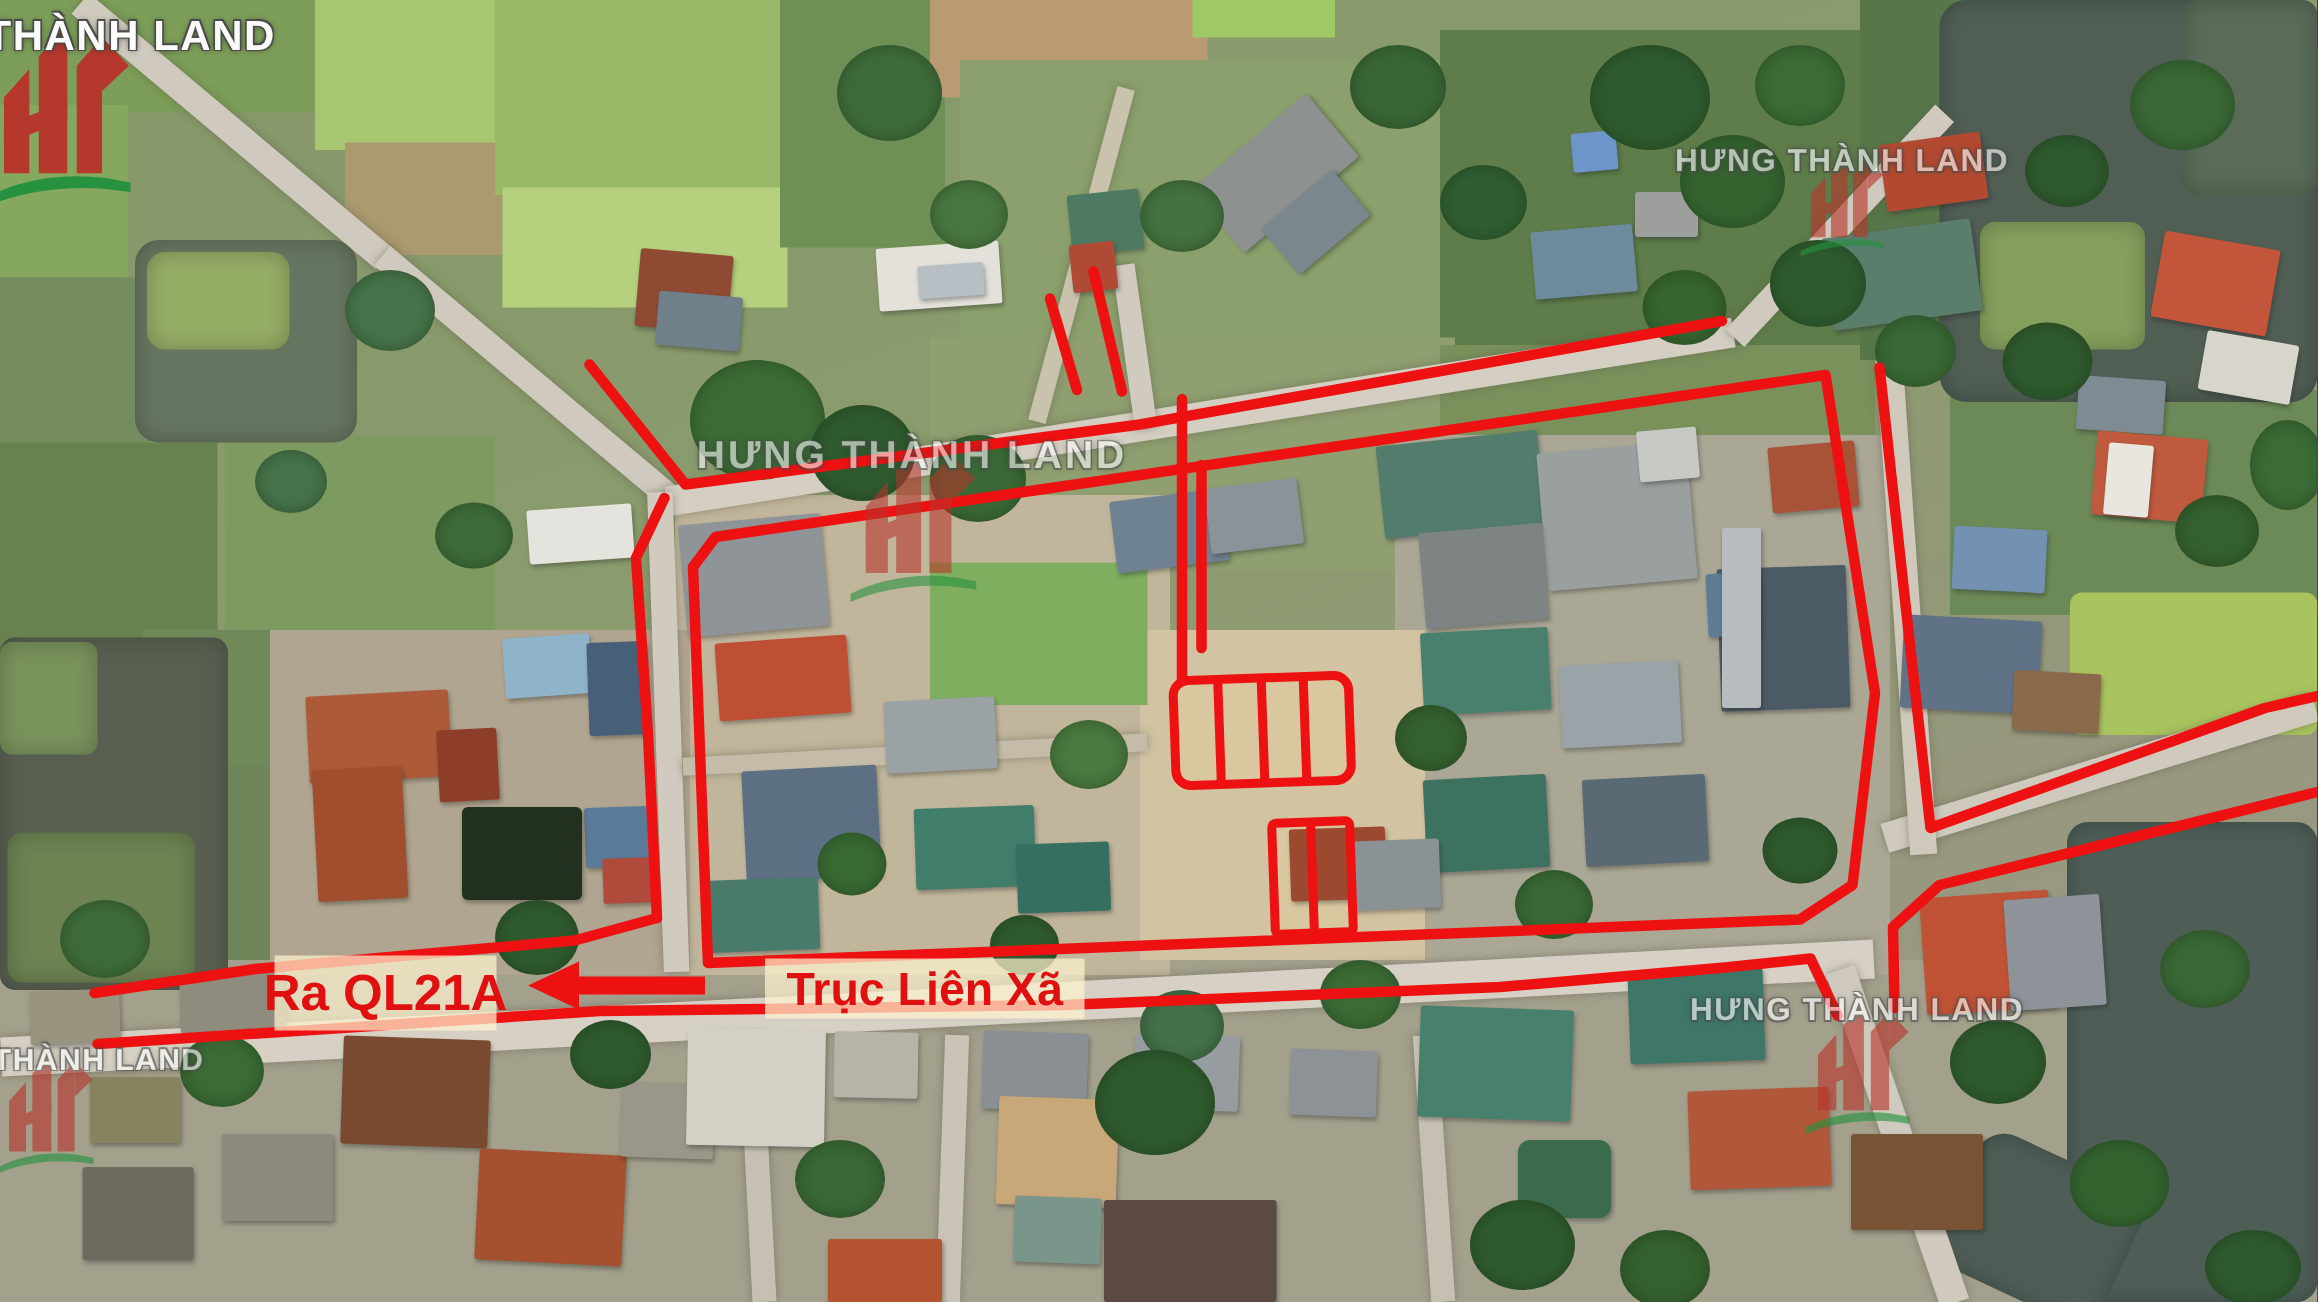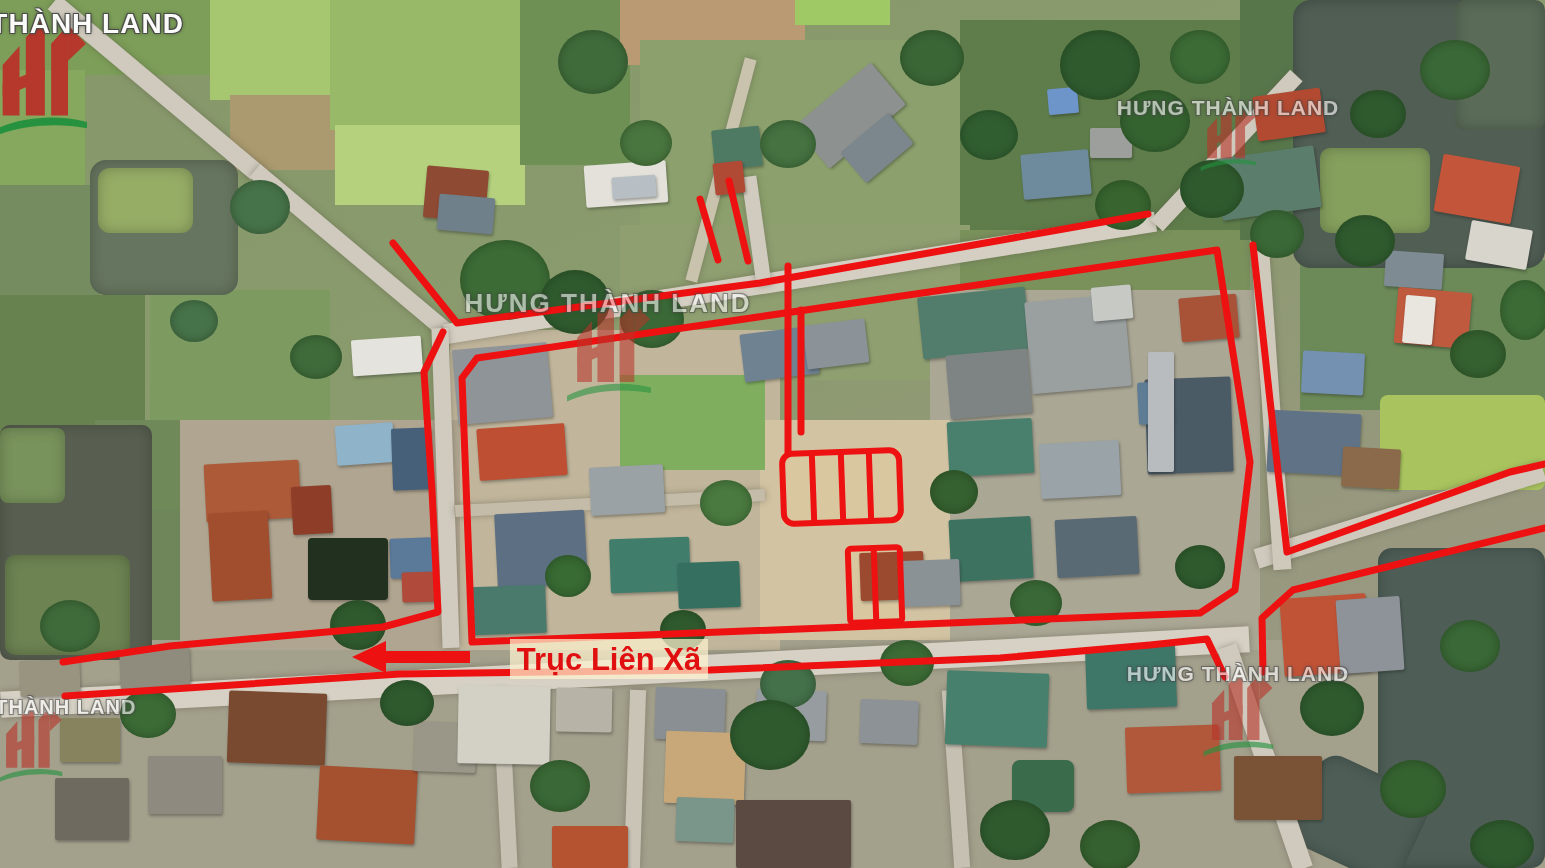--- a/index.html
+++ b/index.html
@@ -14,21 +14,21 @@
   .water{box-shadow:0 0 14px rgba(0,0,0,.25) inset;}
   .road{box-shadow:0 0 6px rgba(90,85,70,.5);}
   .roof{box-shadow:1px 2px 3px rgba(30,30,30,.35);}
   #annot{left:0;top:0;width:1545px;height:868px;z-index:40;}
   .maplabel{
     z-index:50;display:flex;align-items:center;justify-content:center;
     background:var(--labelbg);color:var(--labeltx);
     font-weight:bold;white-space:nowrap;line-height:1;
   }
   #lbl-raql{left:183px;top:637px;width:148px;height:50px;font-size:34px;}
-  #lbl-truc{left:510px;top:639px;width:198px;height:40px;font-size:31px;}
+  #lbl-truc{left:510px;top:639px;width:213px;height:40px;font-size:31px;}
   .wm{z-index:60;display:flex;flex-direction:column;align-items:center;position:absolute;}
   .wm .wtext{
     position:static;font-weight:bold;color:#fff;white-space:nowrap;letter-spacing:1px;
     text-shadow:1px 1px 0 #4a4a4a,-1px -1px 0 #4a4a4a,1px -1px 0 #4a4a4a,-1px 1px 0 #4a4a4a,0 0 4px rgba(40,40,40,.8);
   }
   .wm svg{position:static;display:block;}
   #wm-tl{left:38px;top:8px;opacity:.97;}   #wm-tl .wtext{font-size:28px;}
   #wm-tr{left:1228px;top:96px;opacity:.62;} #wm-tr .wtext{font-size:21px;}
   #wm-c{left:608px;top:288px;opacity:.58;}  #wm-c .wtext{font-size:26px;letter-spacing:2px;}
   #wm-bl{left:30px;top:696px;opacity:.62;}  #wm-bl .wtext{font-size:20px;}
@@ -236,20 +236,21 @@
         <line x1="870" y1="452" x2="870" y2="522"></line>
       </g>
       <g transform="rotate(-2 875 585)">
         <rect x="849" y="548" width="52" height="74" rx="3"></rect>
         <line x1="875" y1="548" x2="875" y2="622"></line>
       </g>
     </g>
     <polygon fill="var(--annot)" points="352,657 386,641 386,651 470,651 470,663 386,663 386,673"></polygon>
   </svg>
 
+  <div class="maplabel" id="lbl-raql">Ra QL21A</div>
   <div class="maplabel" id="lbl-truc">Trục Liên Xã</div>
 <div class="wm" id="wm-tl">
       <svg viewBox="0 0 100 128" xmlns="http://www.w3.org/2000/svg" width="115" height="135">
     <g fill="var(--logored)">
       <path d="M16,102 L16,54 L32,36 L32,102 Z"></path>
       <path d="M38,102 L38,28 L56,8 L56,102 Z"></path>
       <path d="M16,72 L56,56 L56,68 L16,84 Z"></path>
       <path d="M62,102 L62,34 L78,16 L78,102 Z"></path>
       <path d="M78,16 L95,34 L78,50 Z"></path>
     </g>

